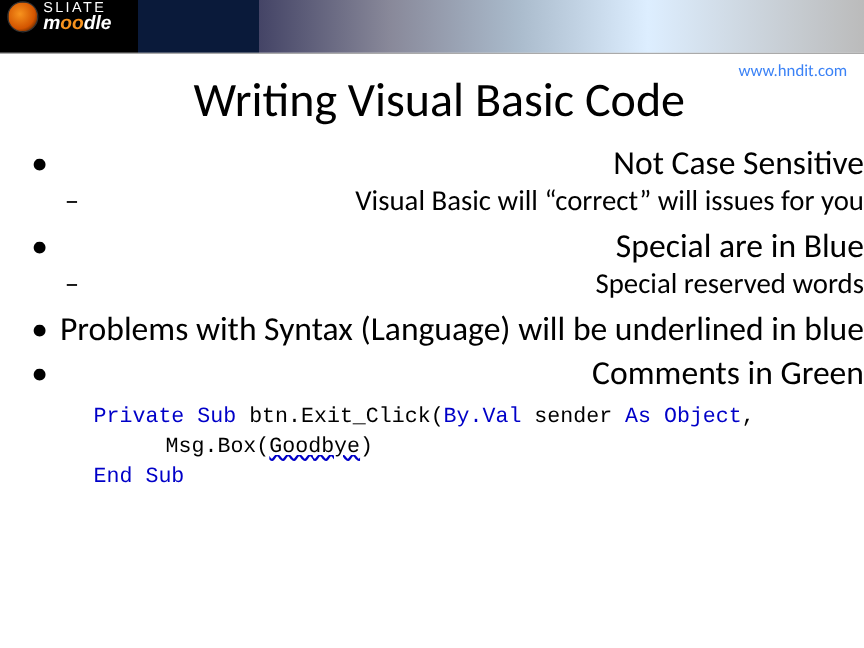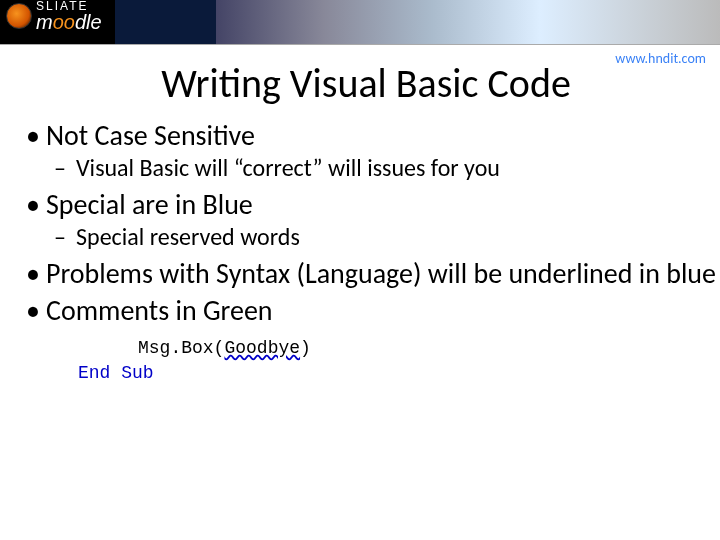--- a/index.html
+++ b/index.html
@@ -33,40 +33,41 @@
     border-radius: 50%;
     border: 1px solid #333;
   }
   .banner-text {
     font-family: "Segoe UI", Arial, sans-serif;
     color: #fff;
     font-size: 14px;
     line-height: 1;
   }
   .banner-text .line1 { font-size: 12px; letter-spacing: 2px; display:block;}
-  .banner-text .line2 { font-style: italic; font-weight: normal; font-size: 20px; display:block;}
+  .banner-text .line2 { font-style: italic; font-weight: bold; font-size: 16px; display:block;}
   .banner-text .line2 .o { color: #f7931e; }
   .url {
     position: absolute;
     top: 50px;
     right: 14px;
     font-size: 14px;
     color: #3b82f6;
   }
   .title {
     text-align: center;
     font-size: 40px;
     font-weight: 400;
     margin: 14px 0 10px 12px;
     padding: 0 40px;
   }
   ul.bullets {
     list-style: none;
     margin: 0 0 0 20px;
     padding: 0;
+    text-align: right;
   }
   ul.bullets > li {
     position: relative;
     padding-left: 26px;
     font-size: 28px;
     line-height: 1.25;
     margin-bottom: 2px;
   }
   ul.bullets > li::before {
     content: "•";
@@ -143,15 +144,16 @@
   </li>
   <li>
     <span>Problems with Syntax (Language) will be underlined in blue</span>
   </li>
   <li>
     <span>Comments in Green</span>
   </li>
 </ul>
 
 <div class="code-block">
+  <div><span class="kw">Private Sub</span><span class="id"> btn.Exit_Click(</span><span class="kw">By.Val</span><span class="id"> sender </span><span class="kw">As Object</span><span class="id">,</span></div>
   <div class="code-line2"><span class="id">Msg.Box(</span><span class="id squiggle">Goodbye</span><span class="id">)</span></div>
   <div><span class="kw">End Sub</span></div>
 </div>
 
 </body></html>

